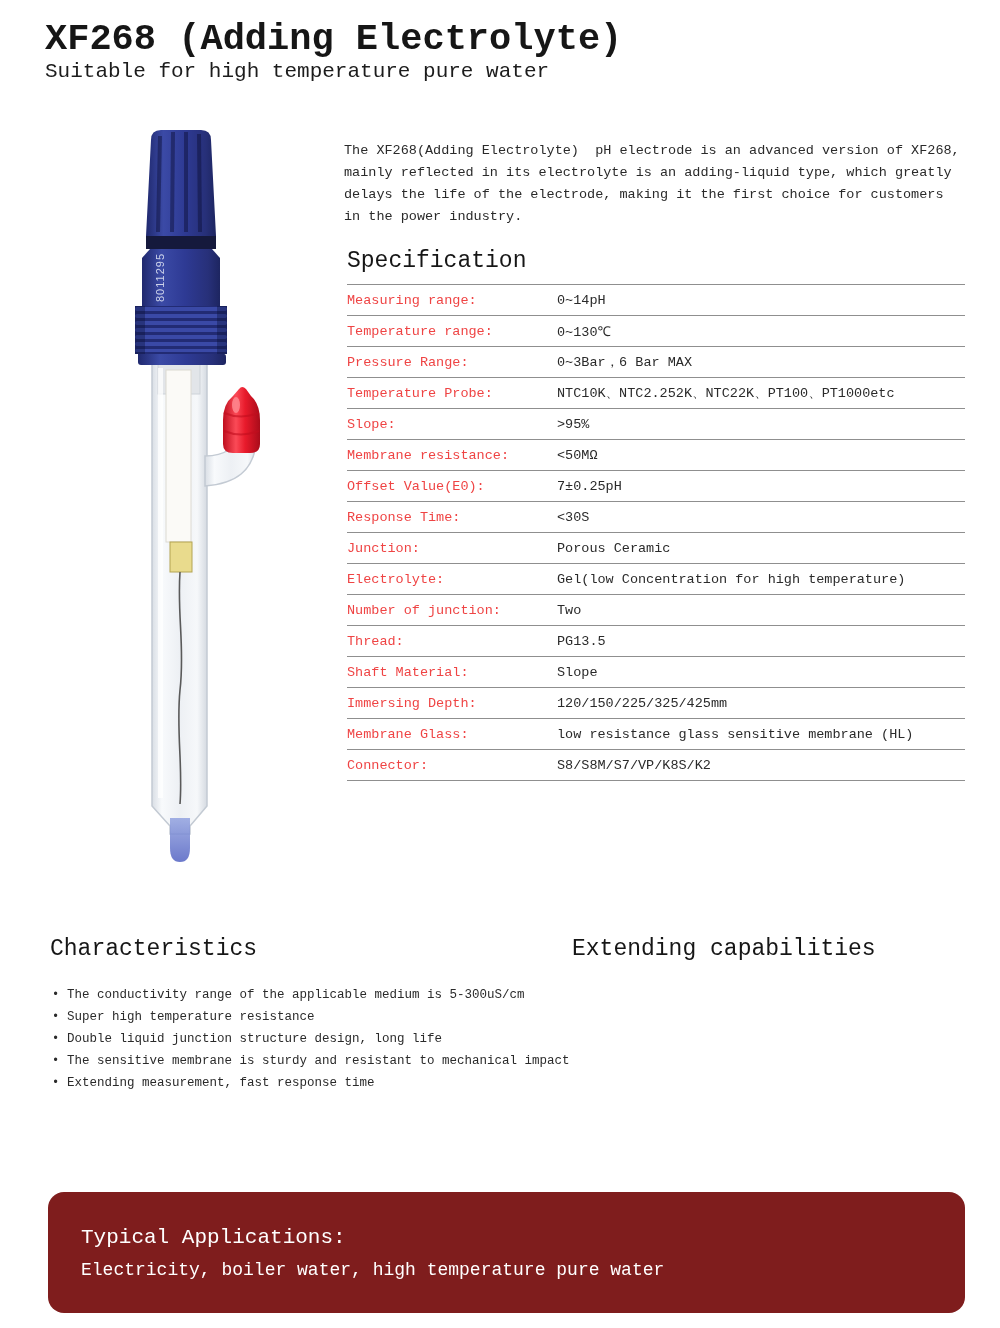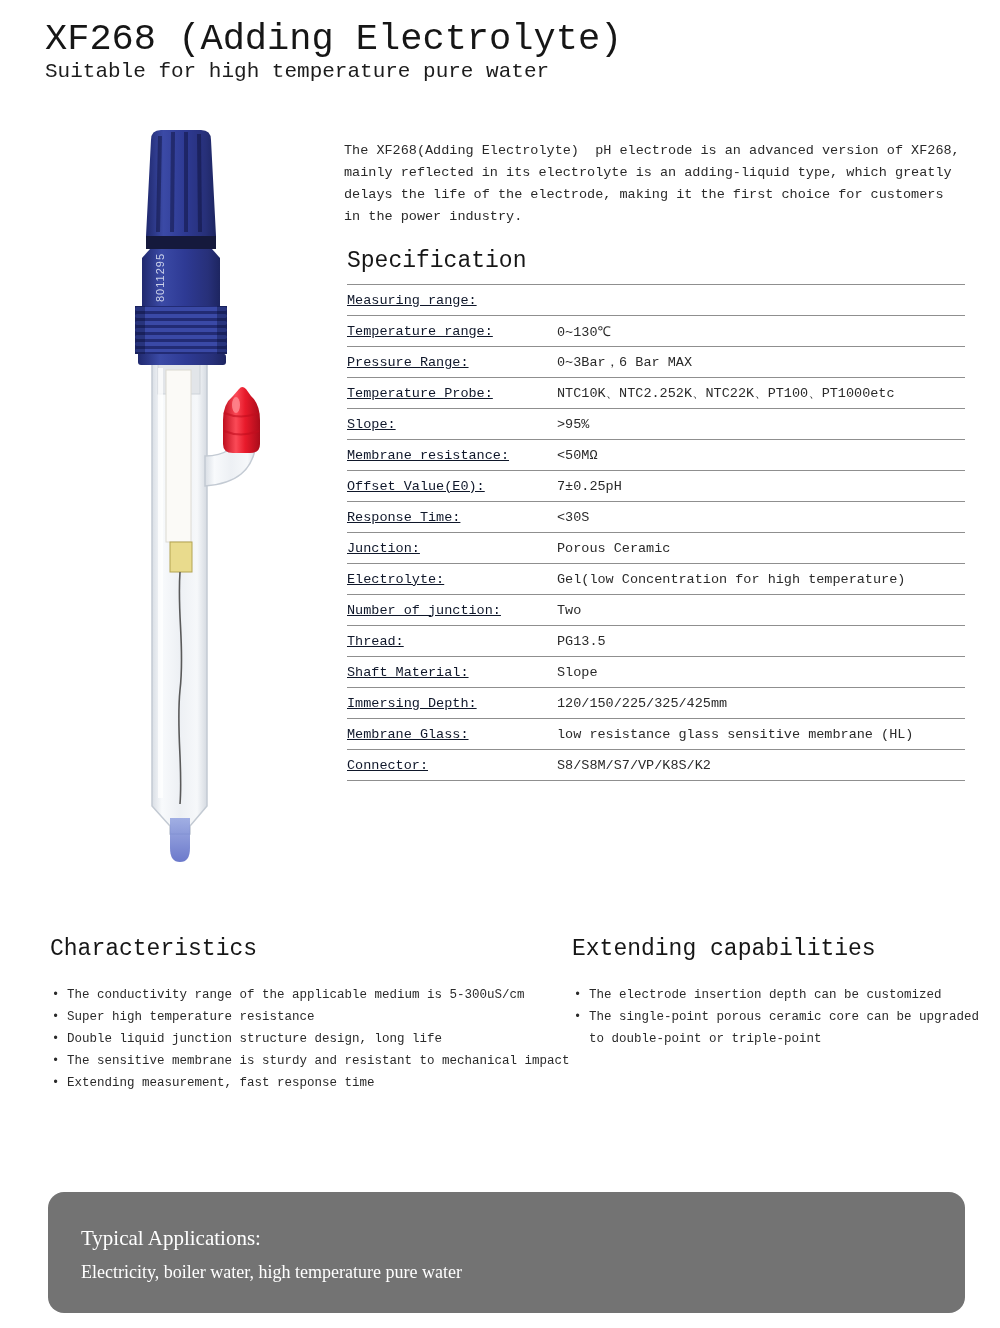--- a/index.html
+++ b/index.html
@@ -3,36 +3,36 @@
 <meta charset="utf-8">
 <style>
   * { margin:0; padding:0; box-sizing:border-box; }
   html,body { background:#ffffff; }
   .page {
     position:relative; width:1000px; height:1328px; background:#ffffff;
     font-family:"Liberation Mono", monospace; color:#1f1f1f; overflow:hidden;
   }
   
   .header { position:absolute; left:45px; top:18px; }
-  .title { font-size:37px; font-weight:400; white-space:pre; color:#161616; }
+  .title { font-size:37px; font-weight:700; white-space:pre; color:#161616; }
   .subtitle { font-size:21px; white-space:pre; color:#1c1c1c; }
 
   
   .figure { position:absolute; left:120px; top:118px; width:220px; height:762px; }
 
   
   .desc { position:absolute; left:344px; top:140px; width:648px;font-family:Liberation Mono, monospace; }
   .desc-line { font-size:13.5px; line-height:22px; white-space:pre; color:#2a2a2a; }
 
   
   .spec { position:absolute; left:347px; top:248px; width:618px; }
   .section-heading { font-size:23px; font-weight:400; color:#161616; }
   .spec-table { margin-top:10px; width:618px; border-top:1px solid #8f8f8f; }
   .spec-row { display:flex; height:31px; align-items:center; border-bottom:1px solid #8f8f8f; }
-  .spec-label { width:210px; font-size:13.5px; white-space:pre; color:#0f172a;text-decoration:underline; }
+  .spec-label { width:210px; font-size:13.5px; white-space:pre; color:#ef4444; }
   .spec-value { flex:1; font-size:13.5px; white-space:pre; color:#2a2a2a; }
 
   
   .characteristics { position:absolute; left:50px; top:936px; width:520px; }
   .extending { position:absolute; left:572px; top:936px; width:424px; }
   .bullets { list-style:none; margin-top:22px; }
   .bullets li {
     position:relative; padding-left:17px; font-size:12.5px; line-height:22px; color:#2a2a2a;
   }
   .bullets li::before {
@@ -152,20 +152,21 @@
       <div class="desc-line">delays the life of the electrode, making it the first choice for customers</div>
       <div class="desc-line">in the power industry.</div>
     </div>
 
   <div class="spec">
     <div class="section-heading">Specification</div>
     <div class="spec-table">
 
         <div class="spec-row">
           <div class="spec-label">Measuring range:</div>
+          <div class="spec-value">0~14pH</div>
         </div>
 
         <div class="spec-row">
           <div class="spec-label">Temperature range:</div>
           <div class="spec-value">0~130℃</div>
         </div>
 
         <div class="spec-row">
           <div class="spec-label">Pressure Range:</div>
           <div class="spec-value">0~3Bar，6 Bar MAX</div>
@@ -245,25 +246,20 @@
     <li>The conductivity range of the applicable medium is 5-300uS/cm</li>
         <li>Super high temperature resistance</li>
         <li>Double liquid junction structure design, long life</li>
         <li>The sensitive membrane is sturdy and resistant to mechanical impact</li>
         <li>Extending measurement, fast response time</li>
       </ul>
   </div>
 
   <div class="extending">
     <div class="section-heading">Extending capabilities</div>
-    <ul class="bullets">
-
-    <li>The electrode insertion depth can be customized</li>
-        <li>The single-point porous ceramic core can be upgraded to double-point or triple-point</li>
-      </ul>
-  </div>
-
-  <div class="apps" style="background: #737373; font-family: Liberation Serif, serif;">
+  </div>
+
+  <div class="apps" style="background: #7f1d1d;">
     <div class="apps-heading">Typical Applications:</div>
     <div class="apps-text">Electricity, boiler water, high temperature pure water</div>
   </div>
 
 </div>
 
 </body></html>

